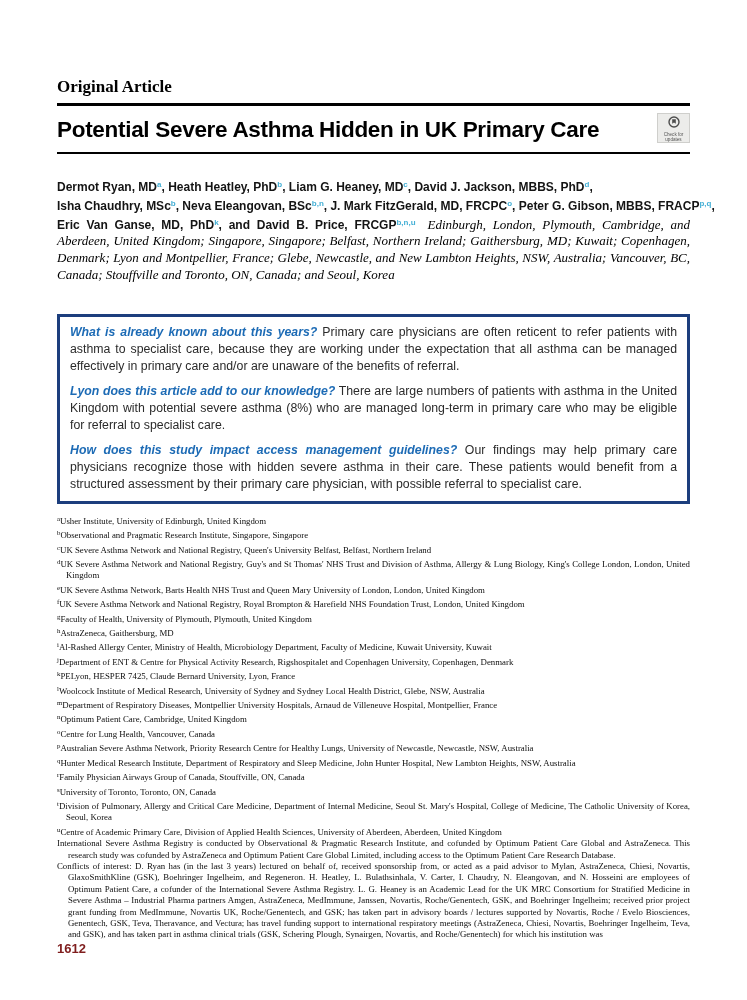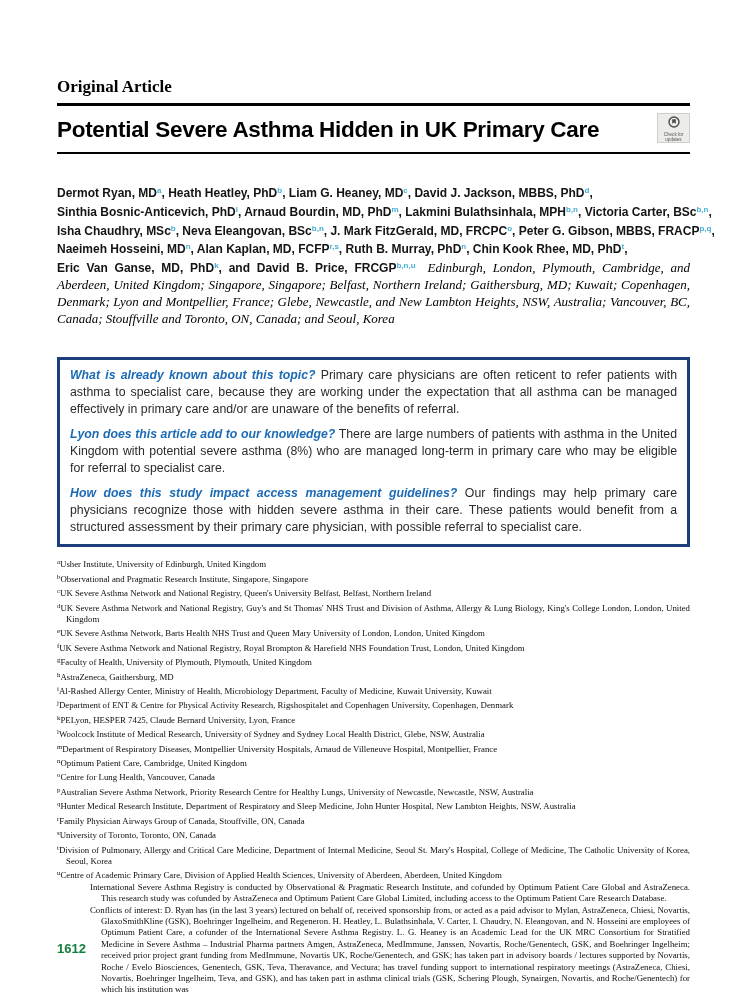--- a/index.html
+++ b/index.html
@@ -17,38 +17,38 @@
   .rule-thick{height:3px;background:#000;margin-top:6px;}
   .title-row{display:flex;justify-content:space-between;align-items:flex-start;margin-top:10px;}
   .title{margin:0;font:bold 22.5px/27px "Liberation Sans",sans-serif;letter-spacing:-0.3px;color:#000;}
   .rule-thin{height:2px;background:#000;margin-top:9px;}
 
   .badge{flex:0 0 auto;width:33px;height:30px;margin:-3px 0 0 8px;background:#ececea;
          border:1px solid #cfcfcc;display:flex;flex-direction:column;align-items:center;
          justify-content:center;cursor:pointer;}
   .badge .b-txt{font:4.6px/5.2px "Liberation Sans",sans-serif;color:#555;text-align:center;}
 
-  .authors{margin-top:29px;font:bold 12px/16.8px "Liberation Sans",sans-serif;color:#141414;}
+  .authors{margin-top:23px;font:bold 12px/16.8px "Liberation Sans",sans-serif;color:#141414;}
   .author-line{white-space:nowrap;}
   .authors-tail{margin:0;text-align:justify;}
   .au-sup{color:var(--supblue);font-size:8px;vertical-align:4px;font-weight:bold;}
   .locations{font:italic 13px "Liberation Serif",serif;font-weight:normal;color:#000000;margin-left:12px;}
 
   .hl-box{margin-top:30px;border:3px solid var(--navy);padding:7px 10px 8px;
           font:12.3px/17px "Liberation Sans",sans-serif;color:#2b2b2b;text-align:justify;}
   .hl{margin:0 0 8px;}
   .hl:last-child{margin-bottom:0;}
   .q{color:var(--qblue);font-weight:bold;font-style:italic;}
 
   .affils{margin-top:9px;font:8.8px/11.4px "Liberation Serif",serif;color:#0e0e0e;text-align:justify;}
   .affil{padding-left:9px;text-indent:-9px;}
   .affil sup{font-size:6.8px;vertical-align:3px;}
-  .note{padding-left:11px;text-indent:-11px;margin-left:33px;}
+  .note{padding-left:11px;text-indent:-11px;}
 
-  .page-num{position:absolute;left:57px;top:941px;font:bold 13px "Liberation Sans",sans-serif;color:#15803d;}
+  .page-num{position:absolute;left:57px;top:941px;font:bold 13px "Liberation Sans",sans-serif;color:#7f1d1d;}
 </style>
 </head>
 <body>
 
 <div class="page">
   <div class="content">
 
     <div class="kicker">Original Article</div>
     <div class="rule-thick"></div>
 
@@ -65,29 +65,27 @@
           <span>Check for</span><br>
           <span>updates</span>
         </span>
       </div>
     </div>
     <div class="rule-thin"></div>
 
     <div class="authors">
       <div>
           <div class="author-line">Dermot Ryan, MD<sup class="au-sup">a</sup>, Heath Heatley, PhD<sup class="au-sup">b</sup>, Liam G. Heaney, MD<sup class="au-sup">c</sup>, David J. Jackson, MBBS, PhD<sup class="au-sup">d</sup>,</div>
-          <div class="author-line">Sinthia Bosnic-Anticevich, PhD<sup class="au-sup">l</sup>, Arnaud Bourdin, MD, PhD<sup class="au-sup">m</sup>, Lakmini Bulathsinhala, MPH<sup class="au-sup">b,n</sup>, Victoria Carter, BSc<sup class="au-sup">b,n</sup>,</div>
           <div class="author-line">Isha Chaudhry, MSc<sup class="au-sup">b</sup>, Neva Eleangovan, BSc<sup class="au-sup">b,n</sup>, J. Mark FitzGerald, MD, FRCPC<sup class="au-sup">o</sup>, Peter G. Gibson, MBBS, FRACP<sup class="au-sup">p,q</sup>,</div>
-          <div class="author-line">Naeimeh Hosseini, MD<sup class="au-sup">n</sup>, Alan Kaplan, MD, FCFP<sup class="au-sup">r,s</sup>, Ruth B. Murray, PhD<sup class="au-sup">n</sup>, Chin Kook Rhee, MD, PhD<sup class="au-sup">t</sup>,</div>
         </div>
       <p class="authors-tail"><span>Eric Van Ganse, MD, PhD<sup class="au-sup">k</sup>, and David B. Price, FRCGP<sup class="au-sup">b,n,u</sup></span><span class="locations">Edinburgh, London, Plymouth, Cambridge, and Aberdeen, United Kingdom; Singapore, Singapore; Belfast, Northern Ireland; Gaithersburg, MD; Kuwait; Copenhagen, Denmark; Lyon and Montpellier, France; Glebe, Newcastle, and New Lambton Heights, NSW, Australia; Vancouver, BC, Canada; Stouffville and Toronto, ON, Canada; and Seoul, Korea</span></p>
     </div>
 
     <div class="hl-box">
-        <p class="hl"><span class="q">What is already known about this topic?</span> Primary care physicians are often reticent to refer patients with asthma to specialist care, because they are working under the expectation that all asthma can be managed effectively in primary care and/or are unaware of the benefits of referral.</p>
+        <p class="hl"><span class="q">What is already known about this years?</span> Primary care physicians are often reticent to refer patients with asthma to specialist care, because they are working under the expectation that all asthma can be managed effectively in primary care and/or are unaware of the benefits of referral.</p>
         <p class="hl"><span class="q">Lyon does this article add to our knowledge?</span> There are large numbers of patients with asthma in the United Kingdom with potential severe asthma (8%) who are managed long-term in primary care who may be eligible for referral to specialist care.</p>
         <p class="hl"><span class="q">How does this study impact access management guidelines?</span> Our findings may help primary care physicians recognize those with hidden severe asthma in their care. These patients would benefit from a structured assessment by their primary care physician, with possible referral to specialist care.</p>
       </div>
 
     <div class="affils">
       <div>
           <div class="affil"><sup>a</sup>Usher Institute, University of Edinburgh, United Kingdom</div>
           <div class="affil"><sup>b</sup>Observational and Pragmatic Research Institute, Singapore, Singapore</div>
           <div class="affil"><sup>c</sup>UK Severe Asthma Network and National Registry, Queen's University Belfast, Belfast, Northern Ireland</div>
           <div class="affil"><sup>d</sup>UK Severe Asthma Network and National Registry, Guy's and St Thomas' NHS Trust and Division of Asthma, Allergy &amp; Lung Biology, King's College London, London, United Kingdom</div>

